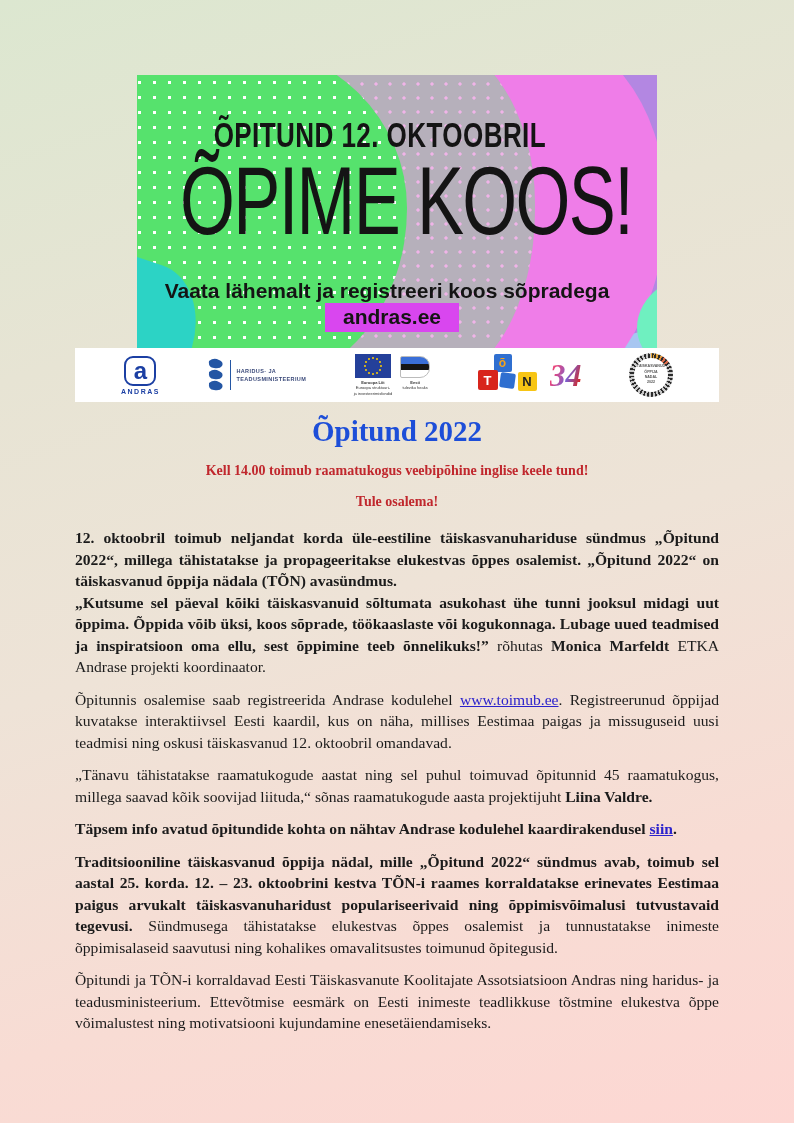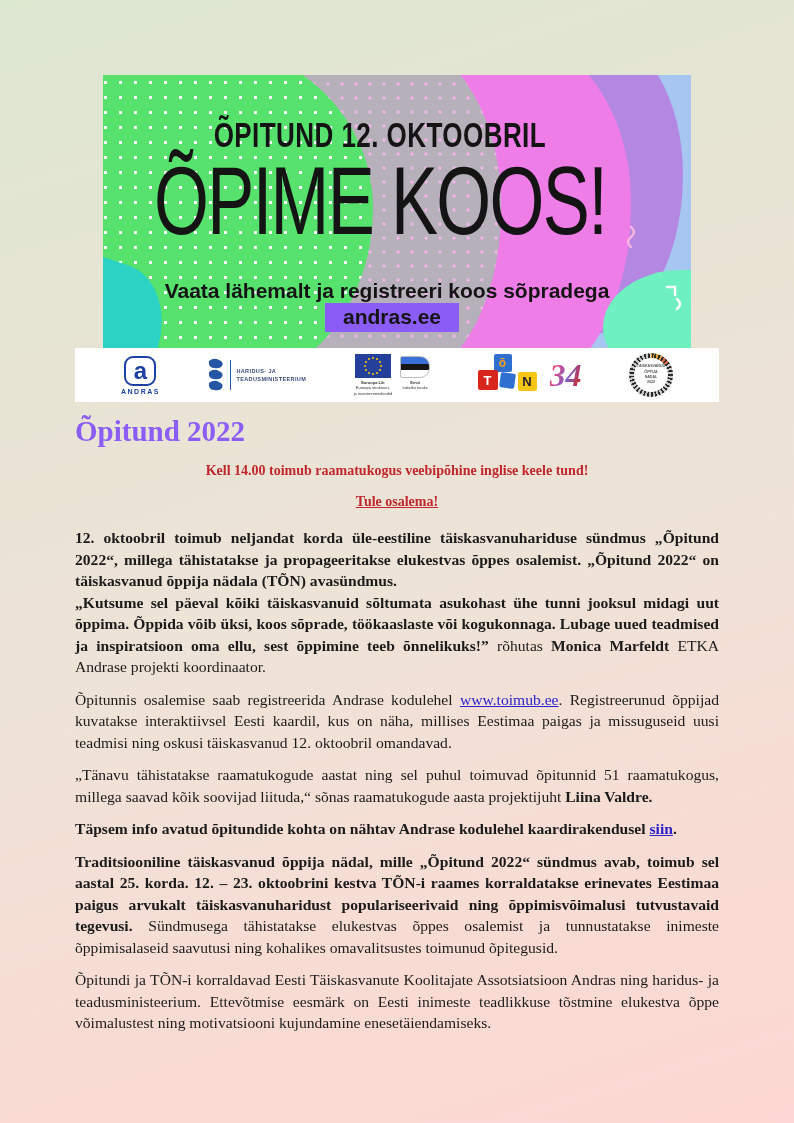--- a/index.html
+++ b/index.html
@@ -6,21 +6,21 @@
   html,body { width:794px; }
   body {
     font-family:"Liberation Serif", serif;
     width:794px; height:1123px;
     background:linear-gradient(163deg,#dce7d0 0%,#e7e4d4 28%,#eee3d7 52%,#f8dcd4 78%,#fdd7d3 100%);
     overflow:hidden; color:#1b1b1b;
   }
   .page { width:794px; height:1123px; padding-top:75px; }
 
   
-  .banner { position:relative; width:588px; height:273px; margin:0 auto; background:#68efc4; overflow:hidden; }
+  .banner { position:relative; width:520px; height:273px; margin:0 auto; background:#68efc4; overflow:hidden; }
   .shape { position:absolute; }
   .shape-blue { left:440px; top:-30px; width:260px; height:330px; background:#a7c6f1; border-radius:45% 0 0 40% / 40% 0 0 45%; }
   .shape-purple { left:400px; top:-40px; width:180px; height:300px; background:#b387e2; border-radius:50% 48% 55% 45%; }
   .shape-pink { left:258px; top:-50px; width:270px; height:380px; background:#ef7de8; border-radius:42% 52% 50% 44% / 40% 46% 52% 46%; }
   .shape-gray { left:148px; top:-40px; width:250px; height:350px;
     background-color:#b6b0bb;
     background-image:radial-gradient(#f0b4e8 1.5px, transparent 1.7px);
     background-size:14px 14px;
     border-radius:48% 46% 42% 50% / 42% 48% 50% 44%; }
   .shape-green { left:-50px; top:-30px; width:320px; height:340px;
@@ -31,21 +31,21 @@
   .shape-teal { left:-30px; top:190px; width:90px; height:120px; background:#2cd3c5; transform:rotate(18deg); border-radius:10% 60% 20% 40%; }
   .shape-mint-blob { left:500px; top:195px; width:150px; height:110px; background:#6ff0c0; border-radius:55% 45% 50% 50%; }
   .squig { position:absolute; }
   .banner-textwrap { position:absolute; left:0; right:34px; top:0; text-align:center; color:#141414;
     font-family:"Liberation Sans", sans-serif; }
   .sq { display:inline-block; transform:scale(0.84,1.14); transform-origin:center top; white-space:nowrap; }
   .b-line1 { margin-top:40px; font-size:31px; font-weight:800; letter-spacing:0.5px; }
   .b-line2 { margin-top:2px; font-size:84px; font-weight:400; letter-spacing:-2px; line-height:1.0; }
   .b-tagline { position:absolute; left:0; right:20px; bottom:16px; text-align:center;
     font-family:"Liberation Sans", sans-serif; font-size:21px; font-weight:700; color:#141414; }
-  .b-badge { display:inline-block; background:#8b5cf6; padding:2px 18px 3px; margin-left:10px; font-weight:800; font-size:21px; }
+  .b-badge { display:inline-block; background:#d946ef; padding:2px 18px 3px; margin-left:10px; font-weight:800; font-size:21px; }
 
   
   .logobar { width:644px; height:54px; margin:0 auto; background:#ffffff;
     display:flex; align-items:center; justify-content:space-between; padding:0 46px; }
   .logo { display:flex; align-items:center; }
   .andras { flex-direction:column; }
   .andras-box { width:32px; height:30px; border:2px solid #1b3fa3; border-radius:9px;
     display:flex; align-items:center; justify-content:center;
     font-family:"Liberation Sans", sans-serif; font-weight:bold; font-size:24px; color:#1b3fa3; line-height:1; }
   .andras-label { margin-top:2px; font-family:"Liberation Sans", sans-serif; font-size:7px; font-weight:bold;
@@ -73,23 +73,23 @@
   .roundbadge { position:relative; width:44px; height:44px; border-radius:50%;
     background:
       repeating-conic-gradient(from 10deg, #2b2b2b 0deg 5deg, transparent 5deg 11deg),
       conic-gradient(#e0a23a 0 30deg,#d86a4a 30deg 55deg,#c9c9c9 55deg 360deg); }
   .roundbadge-inner { position:absolute; inset:5px; background:#fff; border-radius:50%;
     display:flex; flex-direction:column; align-items:center; justify-content:center;
     font-family:"Liberation Sans", sans-serif; font-size:3.6px; font-weight:bold; color:#555; line-height:1.5; text-align:center; }
 
   
   .content { width:644px; margin:0 auto; }
-  h1 { font-size:29px; font-weight:bold; text-align:left; margin:13px 0 12px; color:#8b5cf6; }
+  h1 { font-size:29px; font-weight:bold; text-align:center; margin:13px 0 12px; color:#1d4ed8; }
   .redline { color:#c0272d; font-weight:bold; font-size:14px; text-align:center; margin-top:15px; }
-  .redline.last { margin-bottom:17px;text-decoration:underline; }
+  .redline.last { margin-bottom:17px; }
   p.body { font-size:15.6px; line-height:1.38; text-align:justify; margin-bottom:11px; }
   p.nogap { margin-bottom:0; }
   .b { font-weight:bold; }
   a.doclink { color:#2b22cc; text-decoration:underline; cursor:pointer; }
 </style>
 </head>
 <body>
 
 <div class="page">
 
@@ -205,21 +205,21 @@
     <h1>Õpitund 2022</h1>
     <div class="redline">Kell 14.00 toimub raamatukogus veebipõhine inglise keele tund!</div>
     <div class="redline last">Tule osalema!</div>
 
     <p class="body nogap"><span class="b">12. oktoobril toimub neljandat korda üle-eestiline täiskasvanuhariduse sündmus „Õpitund 2022“, millega tähistatakse ja propageeritakse elukestvas õppes osalemist. „Õpitund 2022“ on täiskasvanud õppija nädala (TÕN) avasündmus.</span></p>
 
     <p class="body"><span class="b">„Kutsume sel päeval kõiki täiskasvanuid sõltumata asukohast ühe tunni jooksul midagi uut õppima. Õppida võib üksi, koos sõprade, töökaaslaste või kogukonnaga. Lubage uued teadmised ja inspiratsioon oma ellu, sest õppimine teeb õnnelikuks!” </span><span>rõhutas </span><span class="b">Monica Marfeldt</span><span> ETKA Andrase projekti koordinaator.</span></p>
 
     <p class="body"><span>Õpitunnis osalemise saab registreerida Andrase kodulehel </span><a class="doclink">www.toimub.ee</a><span>. Registreerunud õppijad kuvatakse interaktiivsel Eesti kaardil, kus on näha, millises Eestimaa paigas ja missuguseid uusi teadmisi ning oskusi täiskasvanud 12. oktoobril omandavad.</span></p>
 
-    <p class="body"><span>„Tänavu tähistatakse raamatukogude aastat ning sel puhul toimuvad õpitunnid 51 raamatukogus, millega saavad kõik soovijad liituda,“ sõnas raamatukogude aasta projektijuht </span><span class="b">Liina Valdre.</span></p>
+    <p class="body"><span>„Tänavu tähistatakse raamatukogude aastat ning sel puhul toimuvad õpitunnid 45 raamatukogus, millega saavad kõik soovijad liituda,“ sõnas raamatukogude aasta projektijuht </span><span class="b">Liina Valdre.</span></p>
 
     <p class="body"><span class="b">Täpsem info avatud õpitundide kohta on nähtav Andrase kodulehel kaardirakendusel </span><a class="doclink b">siin</a><span class="b">.</span></p>
 
     <p class="body"><span class="b">Traditsiooniline täiskasvanud õppija nädal, mille „Õpitund 2022“ sündmus avab, toimub sel aastal 25. korda. 12. – 23. oktoobrini kestva TÕN-i raames korraldatakse erinevates Eestimaa paigus arvukalt täiskasvanuharidust populariseerivaid ning õppimisvõimalusi tutvustavaid tegevusi. </span><span>Sündmusega tähistatakse elukestvas õppes osalemist ja tunnustatakse inimeste õppimisalaseid saavutusi ning kohalikes omavalitsustes toimunud õpitegusid.</span></p>
 
     <p class="body"><span>Õpitundi ja TÕN-i korraldavad Eesti Täiskasvanute Koolitajate Assotsiatsioon Andras ning haridus- ja teadusministeerium. Ettevõtmise eesmärk on Eesti inimeste teadlikkuse tõstmine elukestva õppe võimalustest ning motivatsiooni kujundamine enesetäiendamiseks.</span></p>
   </div>
 </div>
 
 </body></html>

